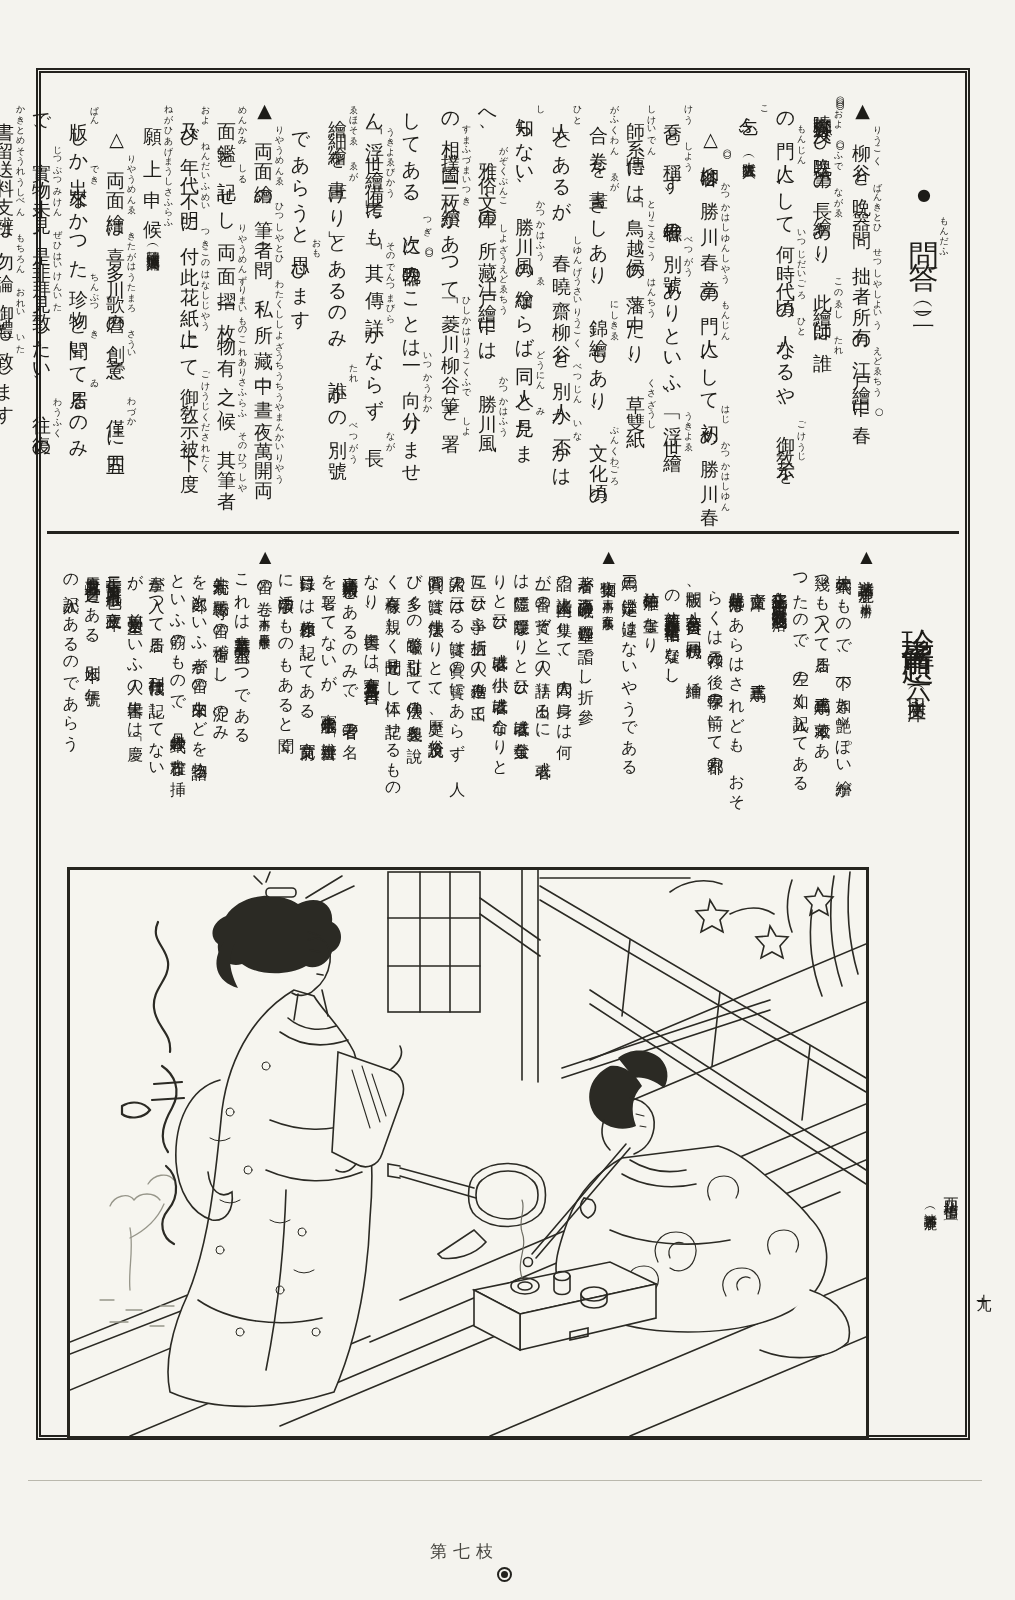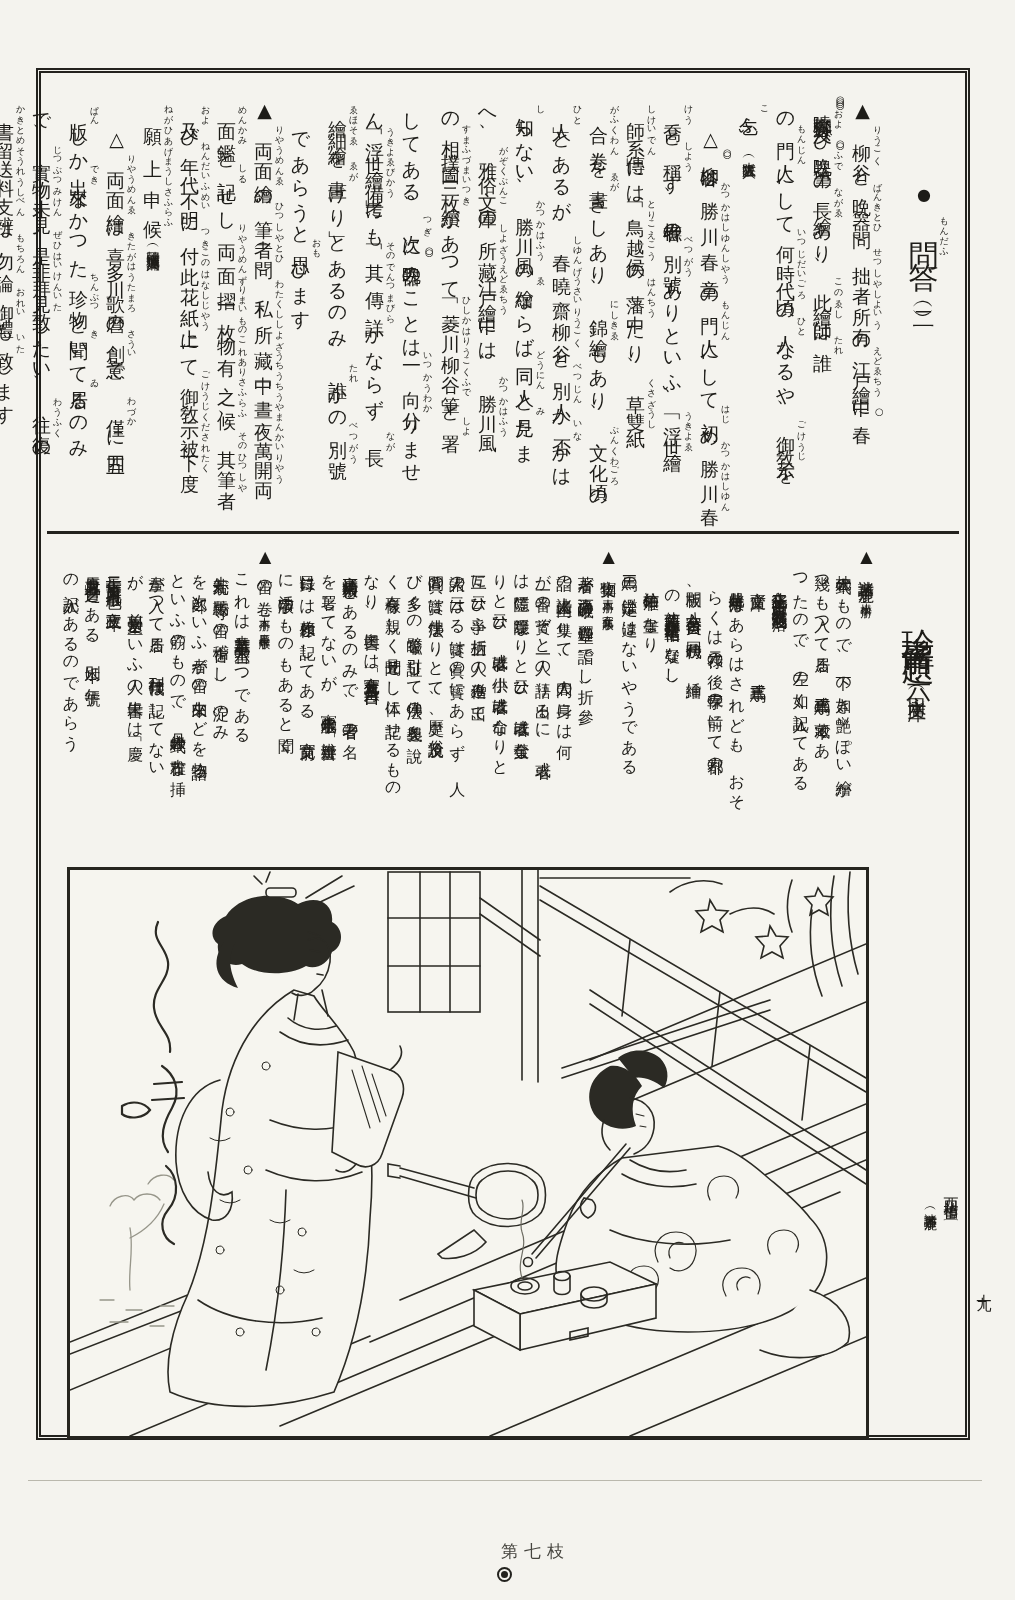--- a/index.html
+++ b/index.html
@@ -31,21 +31,21 @@
   .illo{position:absolute;left:26px;top:794px;width:802px;height:572px;box-sizing:border-box;
         border:3px solid #26251f;background:#f6f5ef;}
   .illo svg{display:block;width:100%;height:100%;}
   .illo-caption{position:absolute;left:920px;top:1186px;height:180px;writing-mode:vertical-rl;}
   .illo-caption .artist{font-size:15px;line-height:22px;letter-spacing:2px;}
   .illo-caption .work{font-size:13px;line-height:20px;letter-spacing:1px;padding-inline-start:16px;}
   .page-num{position:absolute;left:974px;top:1282px;writing-mode:vertical-rl;
             font-size:15px;letter-spacing:3px;}
   
   .foot-rule{position:absolute;left:28px;top:1480px;width:954px;border-top:1px solid #bab8ad;}
-  .foot-title{position:absolute;left:430px;top:1540px;width:140px;text-align:right;
+  .foot-title{position:absolute;left:430px;top:1540px;width:140px;text-align:left;
               font-size:17px;letter-spacing:6px;color:#45443e;}
   .foot-mark{position:absolute;left:497px;top:1567px;width:15px;height:15px;border:2px solid #23221e;
              border-radius:50%;display:flex;align-items:center;justify-content:center;box-sizing:border-box;}
   .foot-mark .dot{width:7px;height:7px;border-radius:50%;background:#23221e;}
 </style>
 </head>
 <body>
 
 <div class="sheet">
   <div class="frame">

